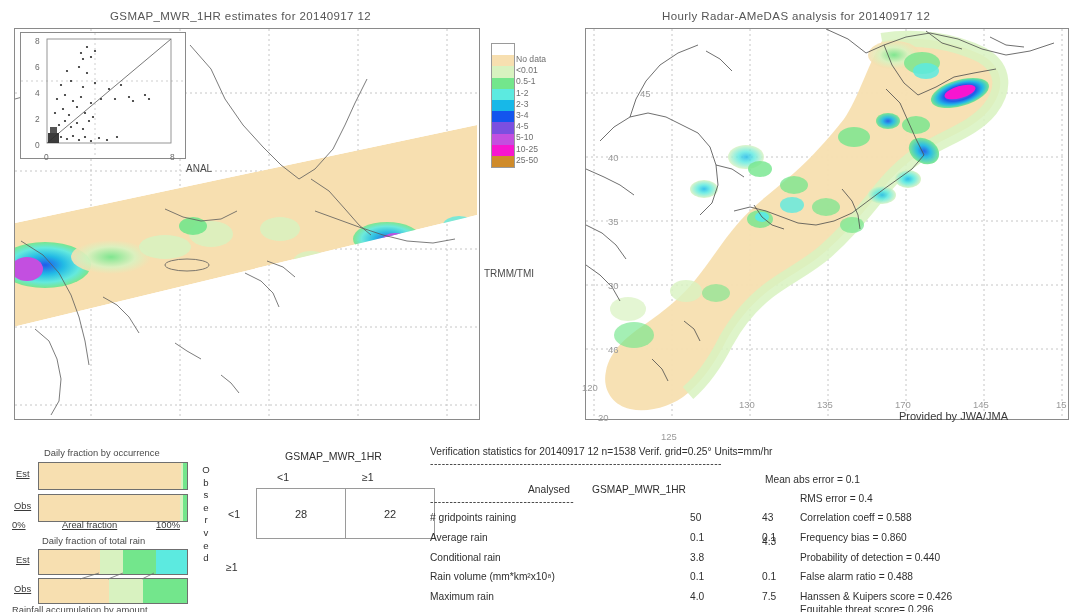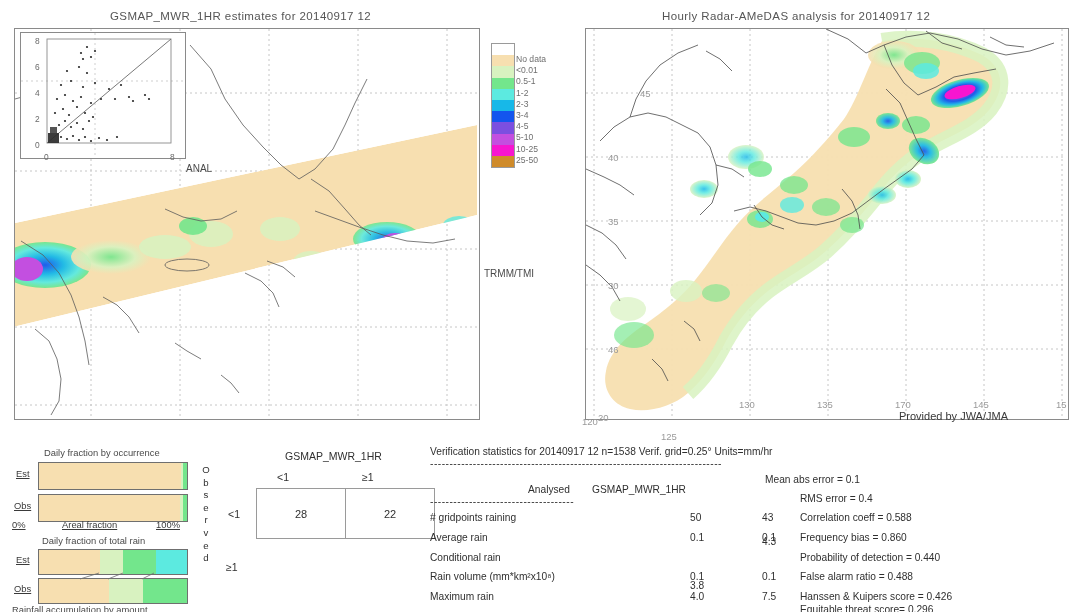--- a/index.html
+++ b/index.html
@@ -323,21 +323,21 @@
   </svg>
 </div>
 
 <div class="tick" style="left:640px;top:88px;">45</div>
 <div class="tick" style="left:608px;top:152px;">40</div>
 <div class="tick" style="left:608px;top:216px;">35</div>
 <div class="tick" style="left:608px;top:280px;">30</div>
 <div class="tick" style="left:608px;top:344px;">46</div>
 <div class="tick" style="left:598px;top:412px;">20</div>
 
-<div class="tick" style="left:582px;top:416px;">120</div>
+<div class="tick" style="left:582px;top:382px;">120</div>
 <div class="tick" style="left:661px;top:399px;margin-top:32px;">125</div>
 <div class="tick" style="left:739px;top:399px;">130</div>
 <div class="tick" style="left:817px;top:399px;">135</div>
 <div class="tick" style="left:895px;top:399px;">170</div>
 <div class="tick" style="left:973px;top:399px;">145</div>
 <div class="tick" style="left:1056px;top:399px;">15</div>
 
 <div class="anno" style="left:899px;top:410px;color:#3a3a3a;font-size:11px;">Provided by JWA/JMA</div>
 
 <div class="btitle" style="left:44px;top:447px;">Daily fraction by occurrence</div>
@@ -410,21 +410,21 @@
 
 <div class="stat" style="left:430px;top:512px;"># gridpoints raining</div>
 <div class="stat" style="left:690px;top:512px;">50</div>
 <div class="stat" style="left:762px;top:512px;">43</div>
 
 <div class="stat" style="left:430px;top:532px;">Average rain</div>
 <div class="stat" style="left:690px;top:532px;">0.1</div>
 <div class="stat" style="left:762px;top:532px;">0.1</div>
 
 <div class="stat" style="left:430px;top:552px;">Conditional rain</div>
-<div class="stat" style="left:690px;top:580px;">3.8</div>
+<div class="stat" style="left:690px;top:552px;">3.8</div>
 <div class="stat" style="left:762px;top:536px;">4.3</div>
 
 <div class="stat" style="left:430px;top:571px;">Rain volume (mm*km²x10⁸)</div>
 <div class="stat" style="left:690px;top:571px;">0.1</div>
 <div class="stat" style="left:762px;top:571px;">0.1</div>
 
 <div class="stat" style="left:430px;top:591px;">Maximum rain</div>
 <div class="stat" style="left:690px;top:591px;">4.0</div>
 <div class="stat" style="left:762px;top:591px;">7.5</div>
 

